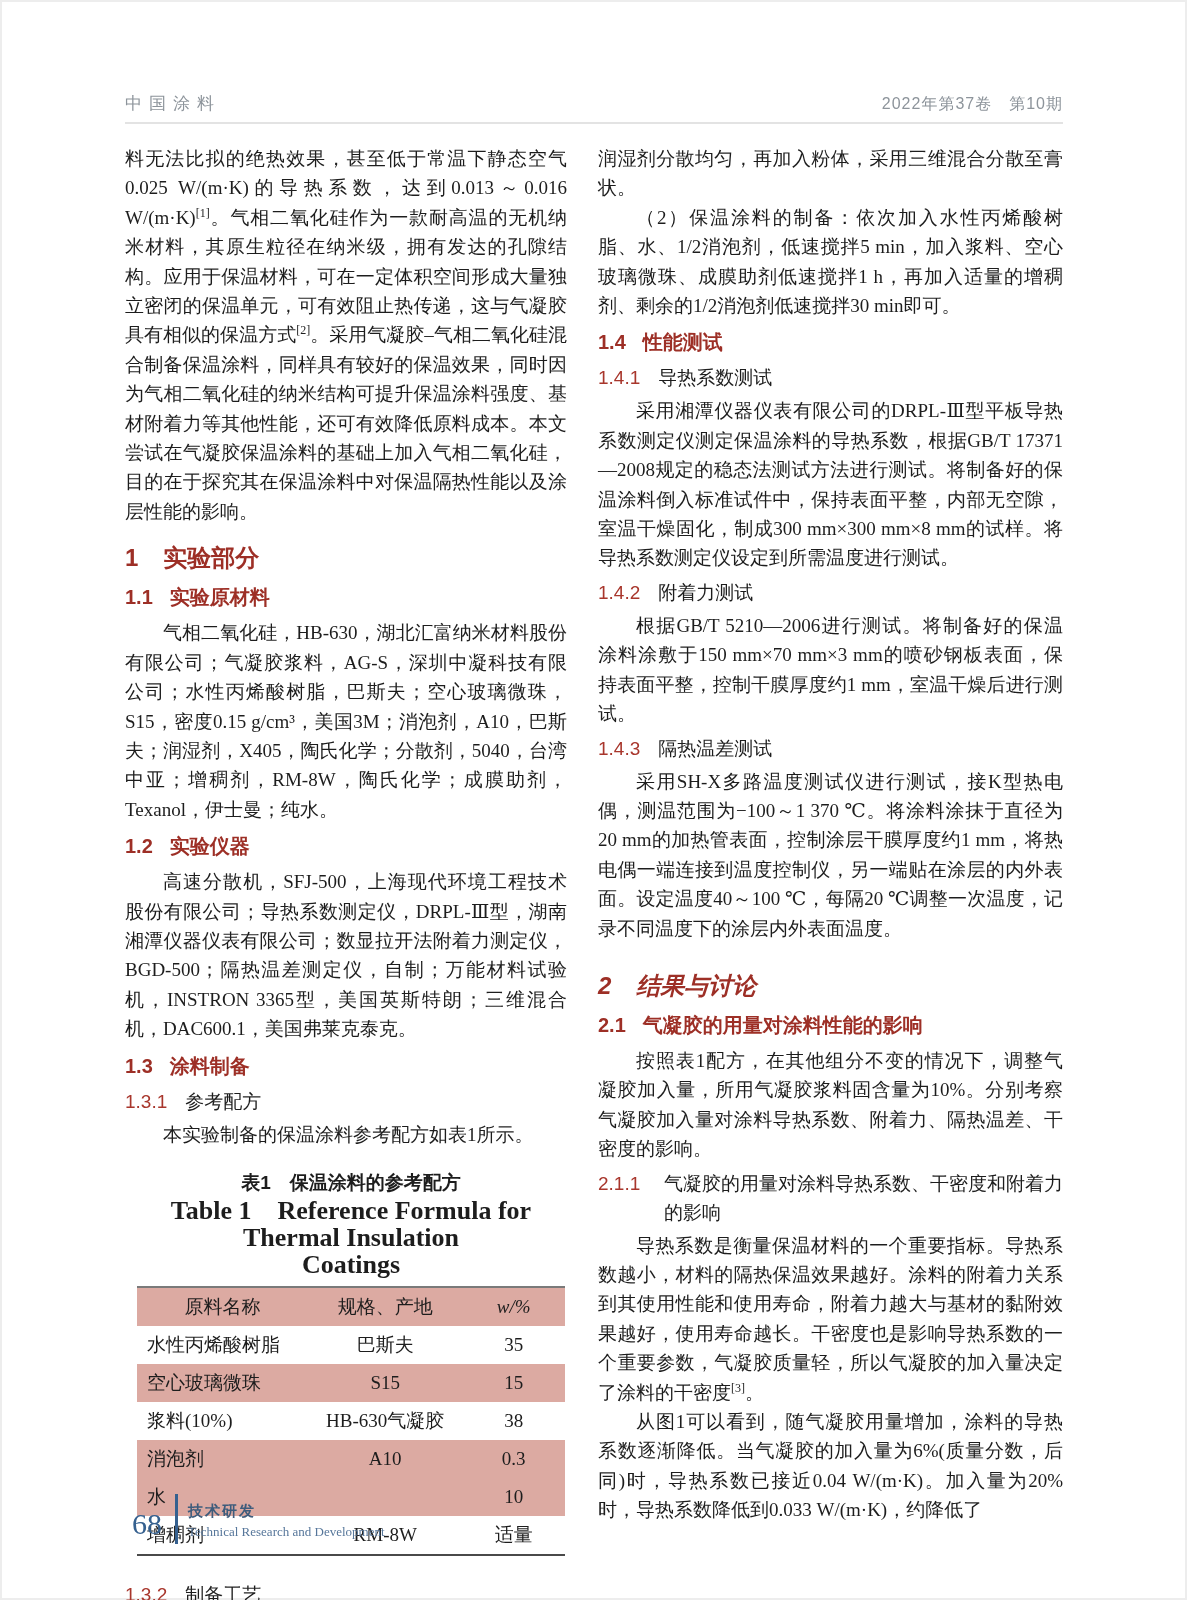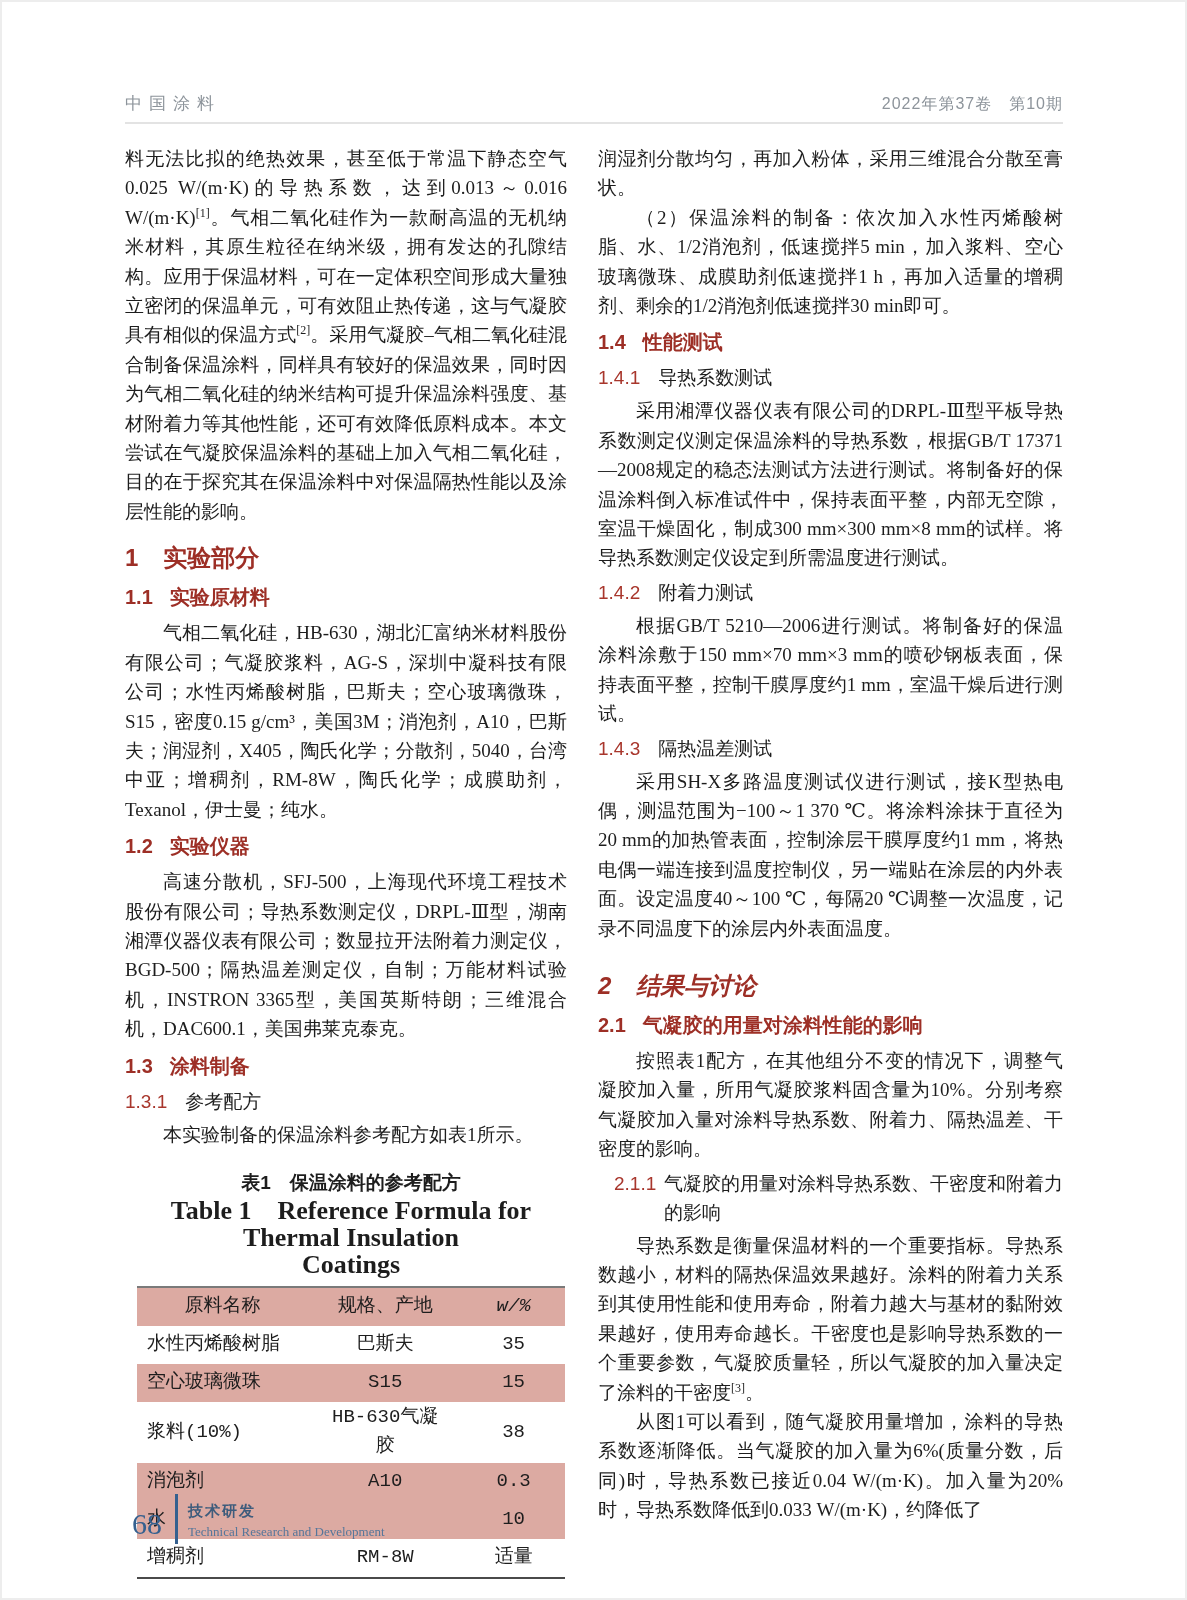--- a/index.html
+++ b/index.html
@@ -55,37 +55,37 @@
   .h2 .num{margin-right:17px;}
   .h3{
     font-size:19px;margin:5px 0 4px 0;line-height:29px;text-align:left;
   }
   .h3 .num{
     font-family:"Liberation Sans","DejaVu Sans",sans-serif;
     color:#a8362c;margin-right:18px;
   }
   .h3 .t{color:#1d1d1d;}
   .h3.hang{position:relative;padding-left:66px;}
-  .h3.hang .num{position:absolute;left:16px;top:0;margin:0;}
+  .h3.hang .num{position:absolute;left:0;top:0;margin:0;}
   
   .tbl-wrap{margin:20px 0 6px 12px;width:428px;}
   .tbl-cap-cn{
     font-family:"Liberation Sans","DejaVu Sans",sans-serif;
     font-weight:bold;font-size:19px;text-align:center;line-height:28px;
   }
   .tbl-cap-en{
     font-weight:bold;font-size:26px;text-align:center;line-height:27px;
   }
   table.formula{
     border-collapse:collapse;width:100%;margin-top:8px;
     border-top:2px solid #7a7a7a;border-bottom:2px solid #4a4a4a;
     font-size:19px;
   }
   table.formula th,table.formula td{
-    font-weight:normal;height:36px;padding:1px 20px;text-align:center;font-family:Liberation Mono, monospace;
+    font-weight:normal;height:36px;padding:1px 8px;text-align:center;
   }
   table.formula td:first-child,table.formula th:first-child{width:40%;}
   table.formula td:nth-child(2),table.formula th:nth-child(2){width:36%;}
   table.formula td:nth-child(3),table.formula th:nth-child(3){width:24%;}
   table.formula td:first-child{text-align:left;padding-left:10px;}
   tr.pink{background:#dcaaa2;}
   .wsym{font-style:italic;}
   
   .footer{
     position:absolute;left:132px;top:1494px;

